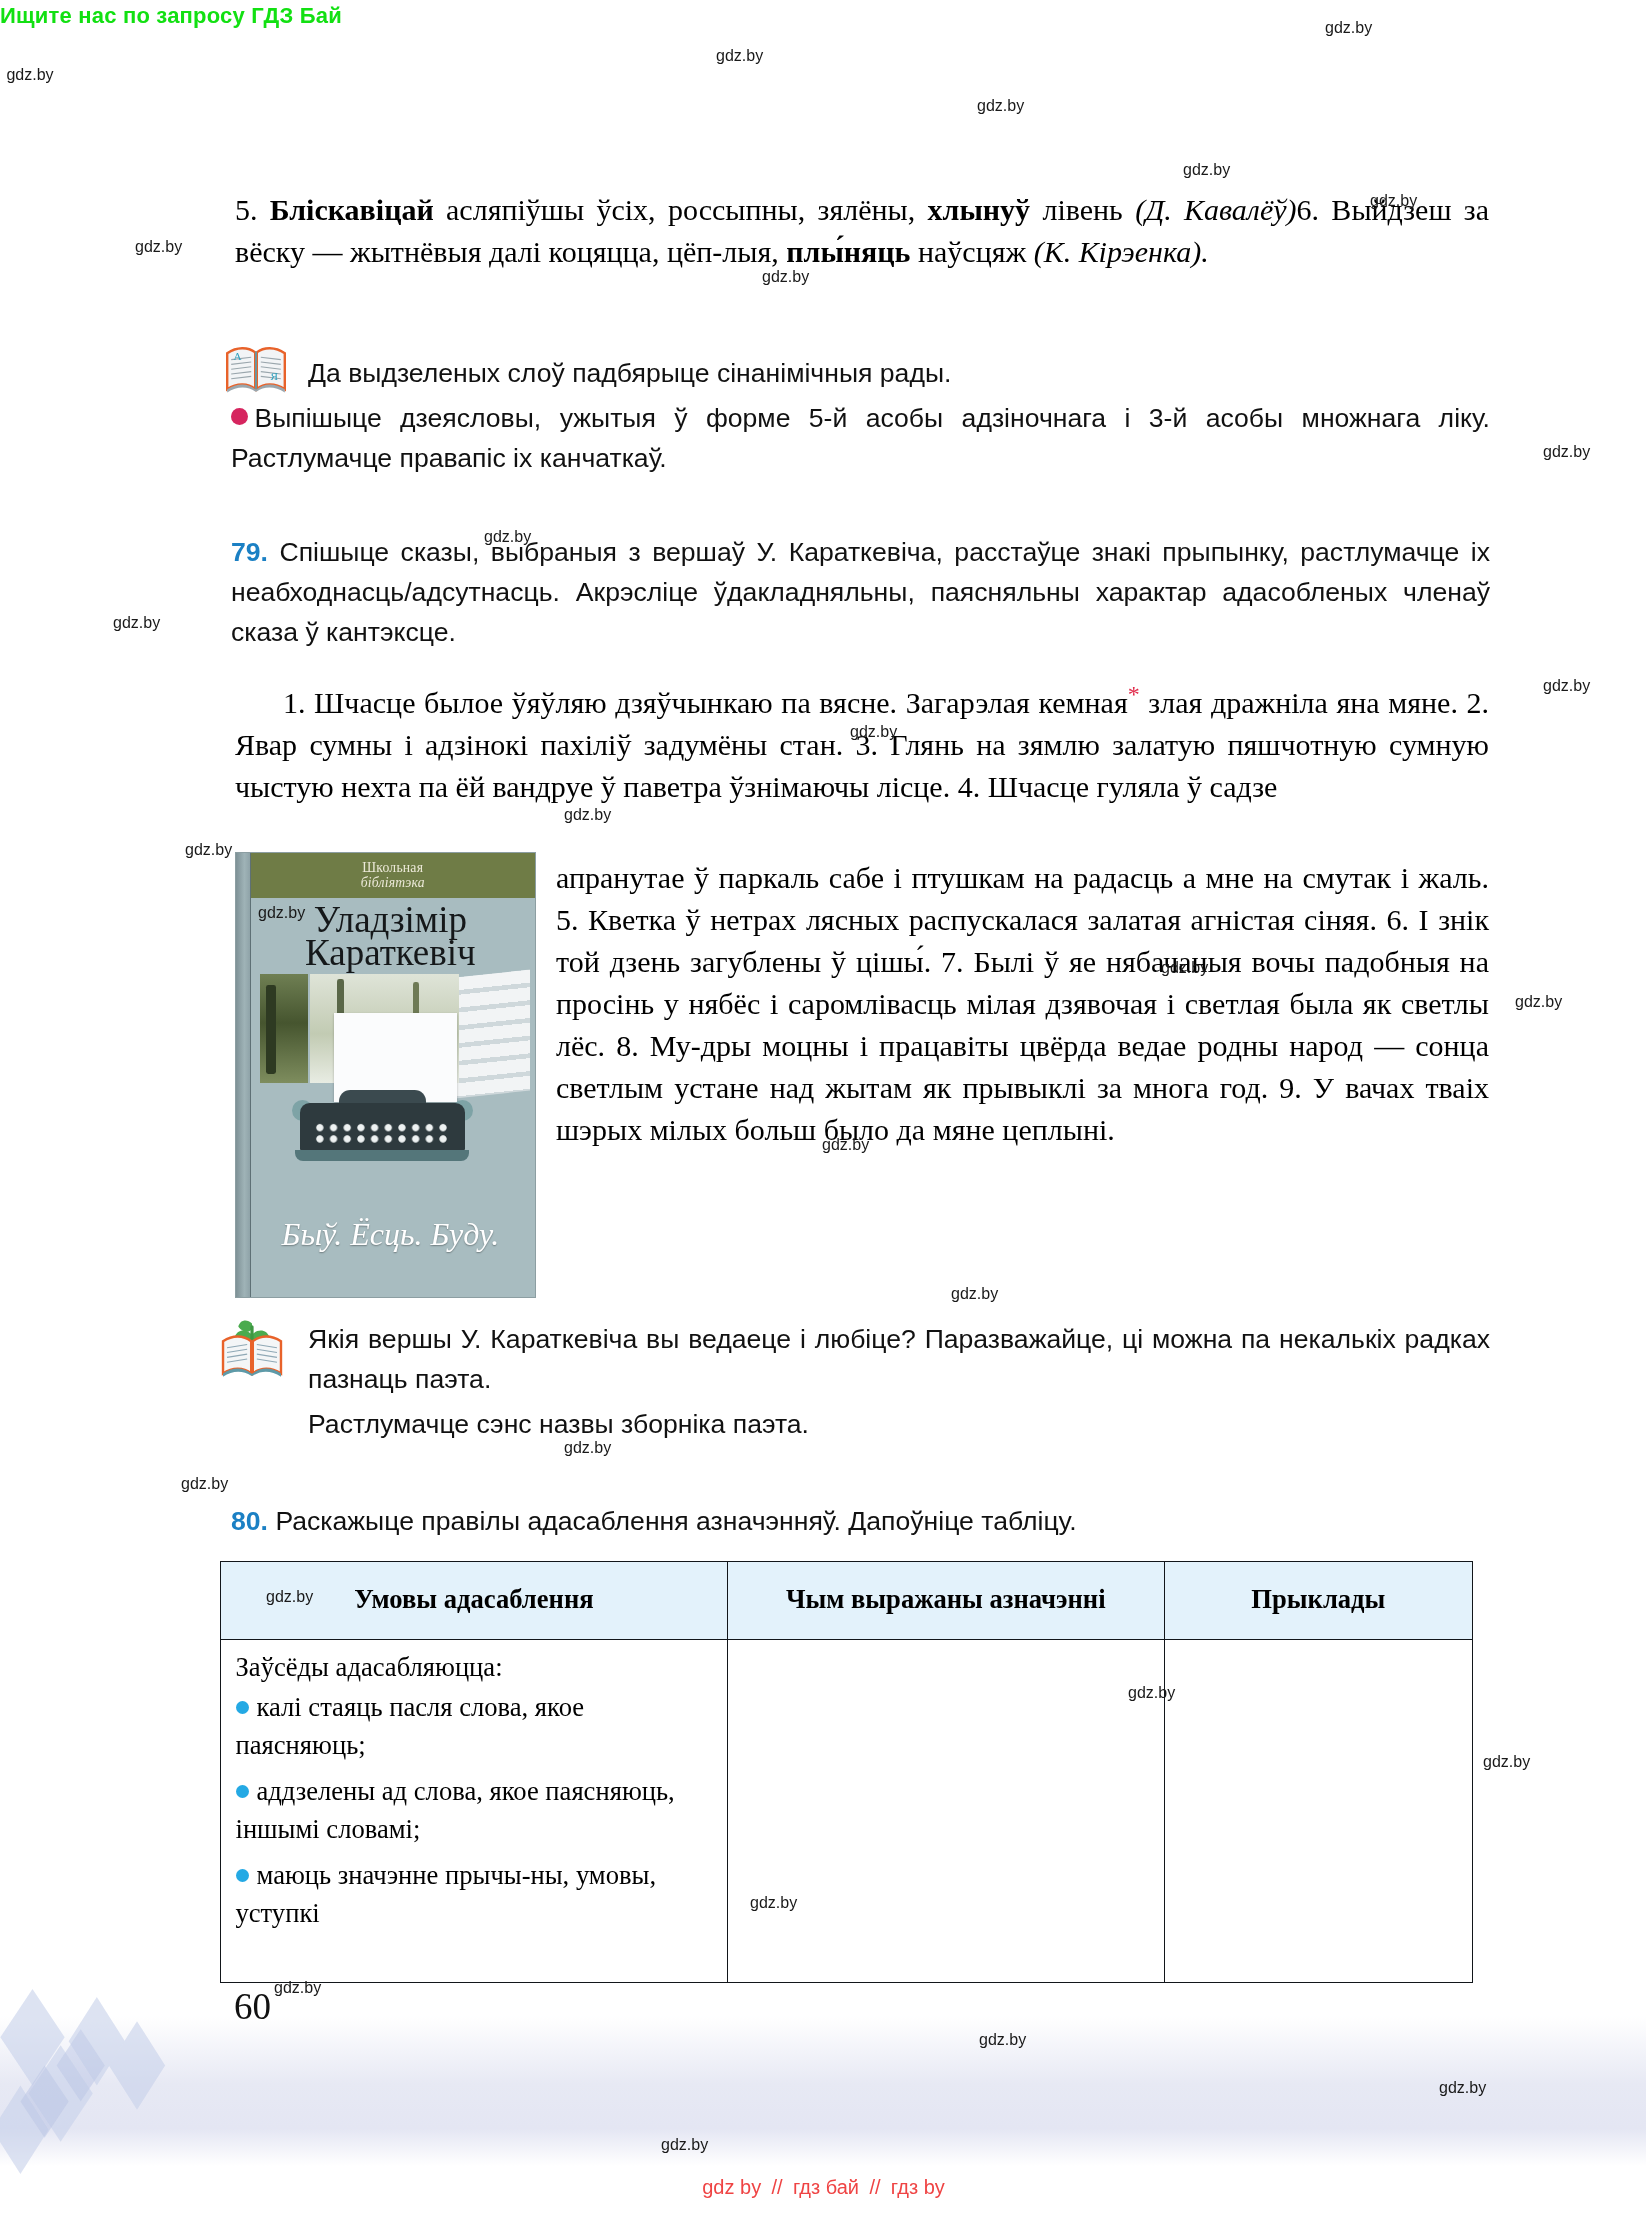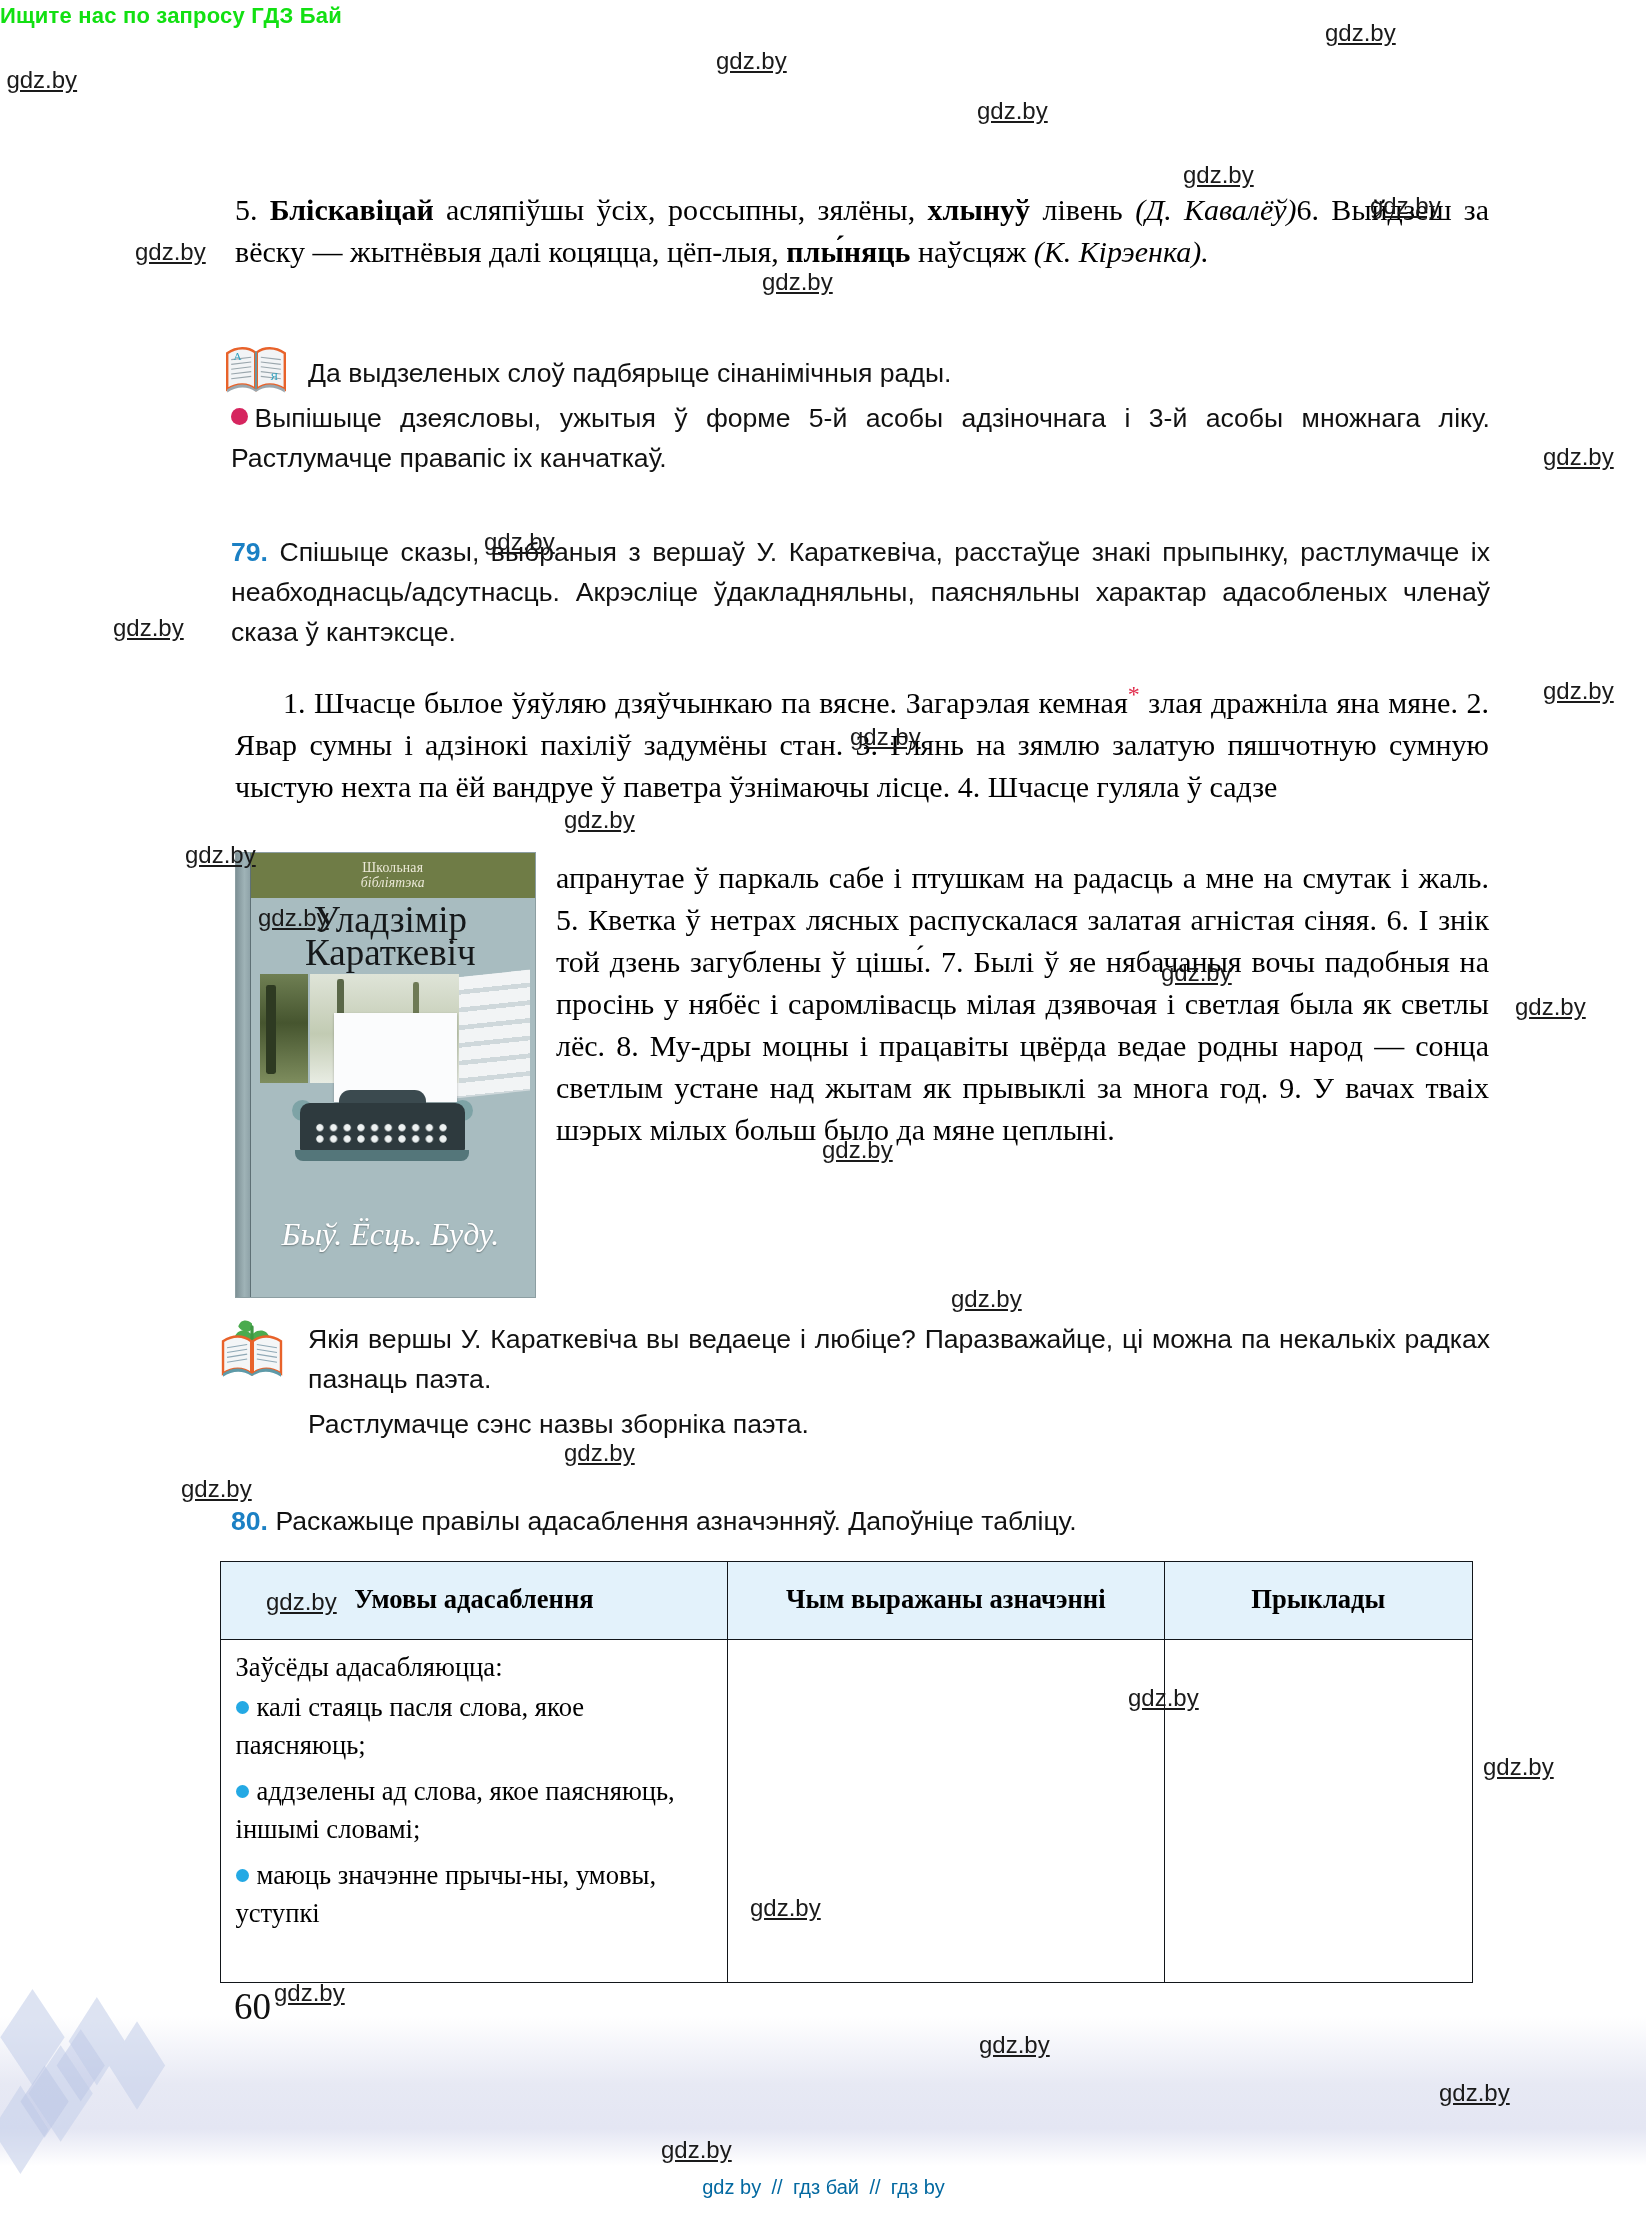--- a/index.html
+++ b/index.html
@@ -15,26 +15,25 @@
     background: #ffffff;
     overflow: hidden;
     font-family: "Liberation Sans", sans-serif;
     color: #000000;
   }
 
   
   .wm {
     position: absolute;
     font-family: "Liberation Sans", sans-serif;
-    font-size: 24px;
+    font-size: 16px;
     color: #1a1a1a;
     white-space: nowrap;
     pointer-events: none;
     z-index: 40;
-    text-decoration: underline;
   }
   .topbanner {
     position: absolute;
     top: 3.2px;
     left: 0;
     width: 100%;
     text-align: left;
     font-family: "Liberation Sans", sans-serif;
     font-size: 22px;
     font-weight: bold;
@@ -275,21 +274,21 @@
     z-index: 30;
     letter-spacing: 0.2px;
   }
   .bottomlinks {
     position: absolute;
     left: 0; right: 0;
     top: 2176px;
     text-align: center;
     font-family: "Liberation Sans", sans-serif;
     font-size: 20px;
-    color: #0369a1;
+    color: #ef4444;
     z-index: 30;
   }
   .bottomlinks span { margin: 0 2.4px; }
 </style>
 </head>
 <body>
 
 <div id="page">
 
   <div class="topbanner">Ищите нас по запросу ГДЗ Бай</div>

